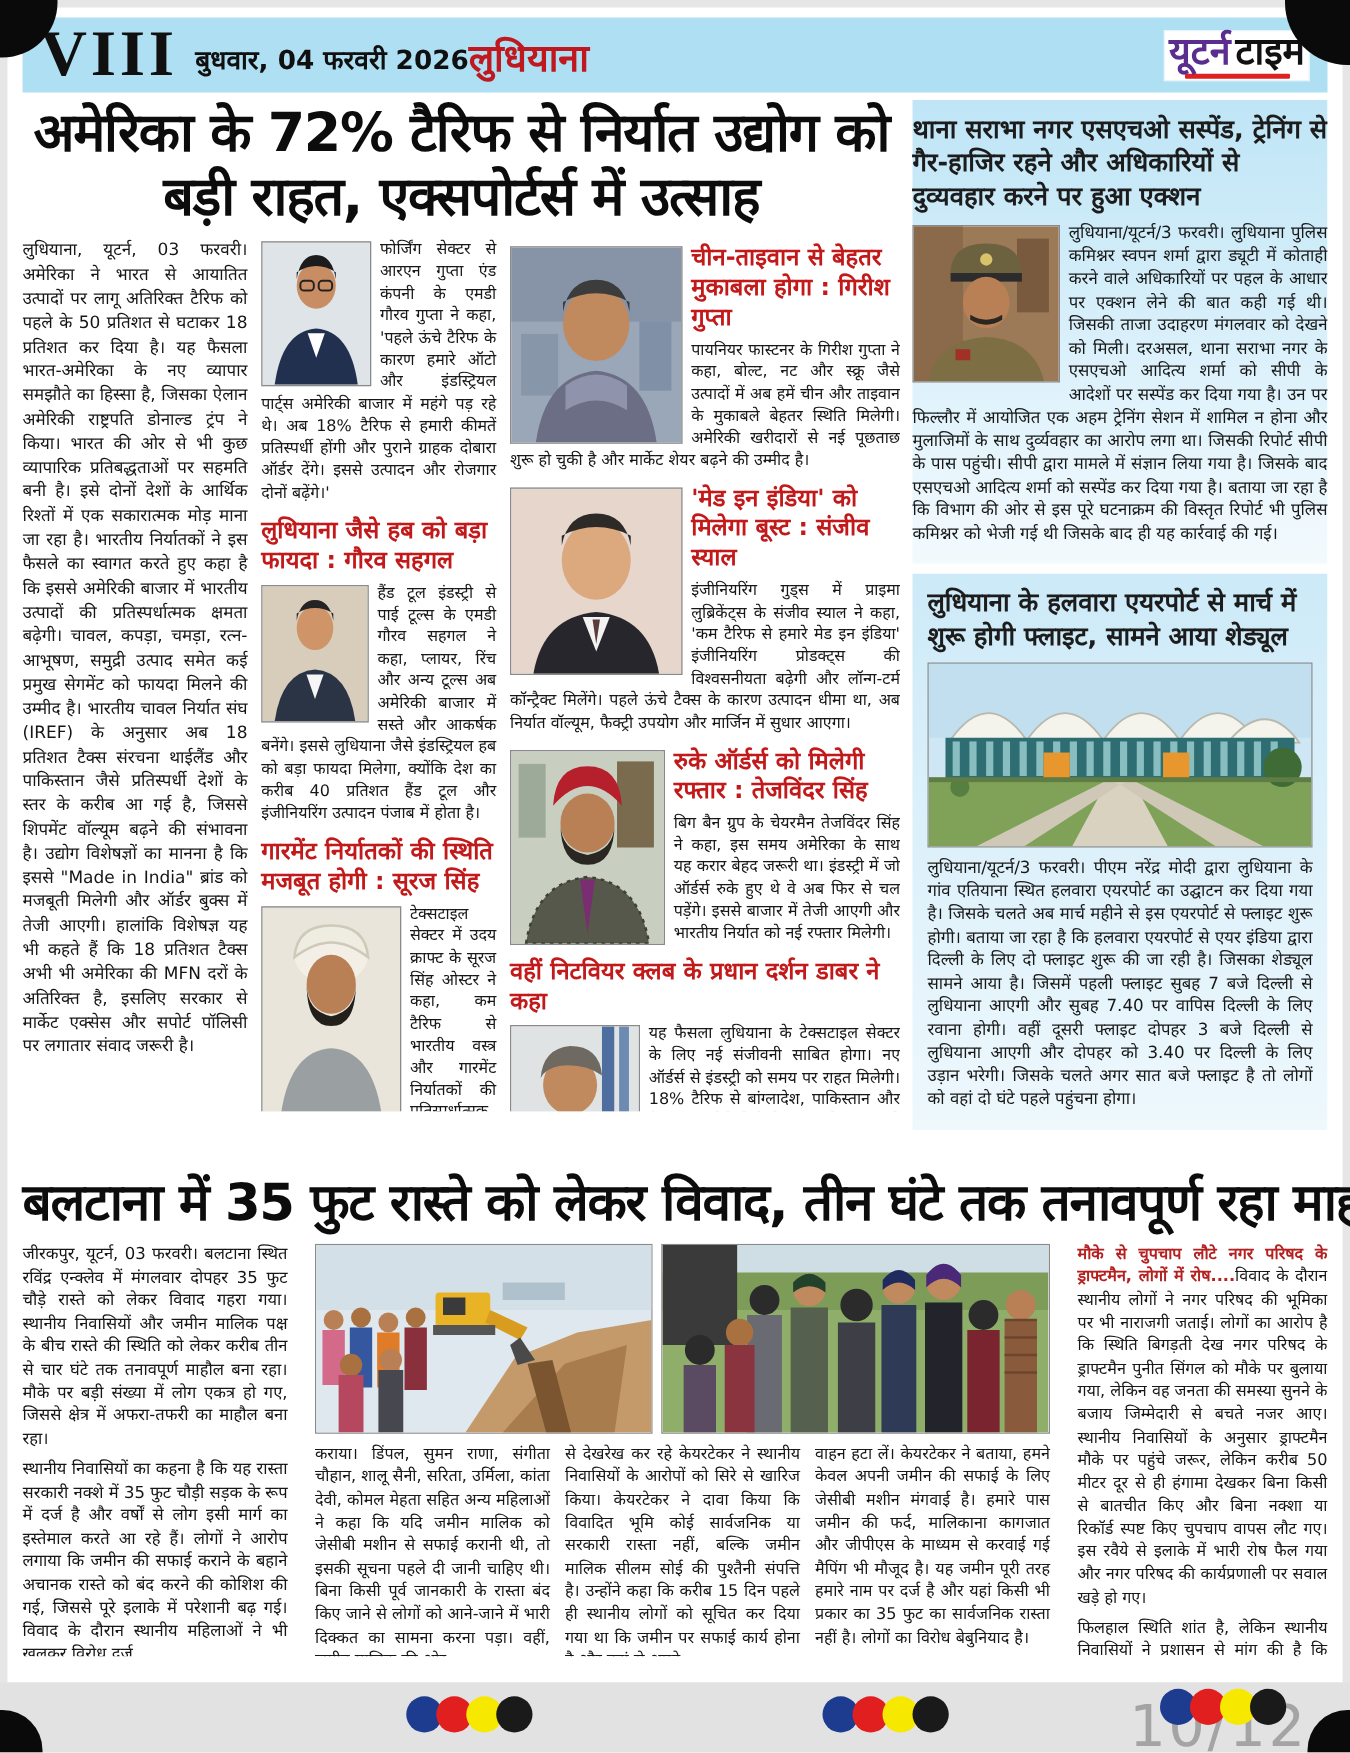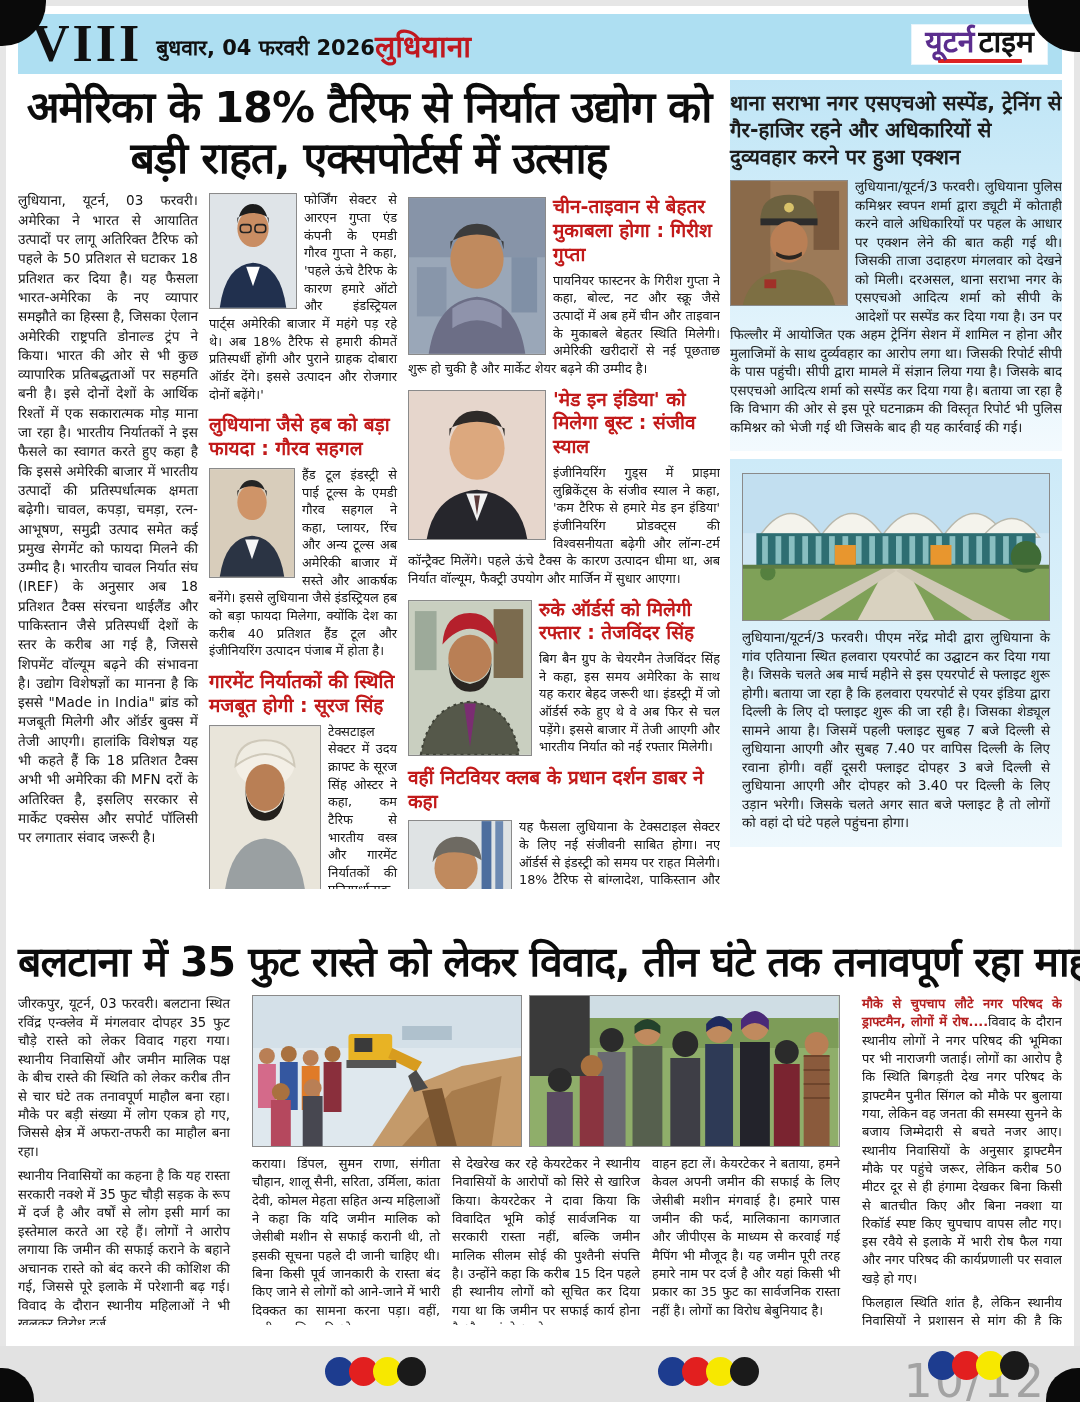--- a/index.html
+++ b/index.html
@@ -22,21 +22,21 @@
   .corner.br{right:0;bottom:0;width:34px;height:34px;border-top-left-radius:32px;}
 
   
   .masthead{
     display:flex;align-items:center;height:60px;background:#aedff2;
     padding:0 14px;box-sizing:border-box;margin-bottom:6px;
   }
   .roman{font-family:"Liberation Serif", "DejaVu Serif", serif;font-size:52px;font-weight:bold;color:#101010;letter-spacing:3px;line-height:1;}
   .mh-date{font-size:21px;font-weight:bold;color:#101010;margin-left:14px;margin-top:6px;}
   .mh-city{flex:1;text-align:left;font-size:30px;font-weight:bold;color:#c0181f;margin-top:2px;}
-  .logo{background:#ffffff;padding:3px 14px 2px;text-align:center;line-height:1;box-shadow:0 0 0 1px #e6f4fb inset;}
+  .logo{background:#ffffff;padding:3px 4px 2px;text-align:center;line-height:1;box-shadow:0 0 0 1px #e6f4fb inset;}
   .logo-a{color:#5b2d8e;font-weight:bold;font-size:30px;}
   .logo-b{color:#111;font-weight:bold;font-size:30px;margin-left:4px;}
   .logo-tag{display:block;margin:2px auto 0;width:84px;height:4px;background:#d22; border-radius:1px;}
 
   
   .main-row{display:flex;gap:10px;height:856px;overflow:hidden;}
   .main-left{width:702px;flex:none;}
   .main-right{width:332px;flex:none;}
 
   .headline1{
@@ -110,21 +110,21 @@
       <div class="mh-city">लुधियाना</div>
       <div class="logo">
         <span class="logo-a">यूटर्न</span><span class="logo-b">टाइम</span>
         <span class="logo-tag"></span>
       </div>
     </header>
 
     <div class="main-row">
 
       <div class="main-left">
-        <h1 class="headline1">अमेरिका के 18% टैरिफ से  निर्यात उद्योग को बड़ी राहत, एक्सपोर्टर्स में उत्साह</h1>
+        <h1 class="headline1">अमेरिका के 72% टैरिफ से  निर्यात उद्योग को बड़ी राहत, एक्सपोर्टर्स में उत्साह</h1>
 
         <div class="cols">
           <div class="tcol1">लुधियाना, यूटर्न, 03 फरवरी। अमेरिका ने भारत से आयातित उत्पादों पर लागू अतिरिक्त टैरिफ को पहले के 50 प्रतिशत से घटाकर 18 प्रतिशत कर दिया है। यह फैसला भारत-अमेरिका के नए व्यापार समझौते का हिस्सा है, जिसका ऐलान अमेरिकी राष्ट्रपति डोनाल्ड ट्रंप ने किया। भारत की ओर से भी कुछ व्यापारिक प्रतिबद्धताओं पर सहमति बनी है। इसे दोनों देशों के आर्थिक रिश्तों में एक सकारात्मक मोड़ माना जा रहा है। भारतीय निर्यातकों ने इस फैसले का स्वागत करते हुए कहा है कि इससे अमेरिकी बाजार में भारतीय उत्पादों की प्रतिस्पर्धात्मक क्षमता बढ़ेगी। चावल, कपड़ा, चमड़ा, रत्न-आभूषण, समुद्री उत्पाद समेत कई प्रमुख सेगमेंट को फायदा मिलने की उम्मीद है। भारतीय चावल निर्यात संघ (IREF) के अनुसार अब 18 प्रतिशत टैक्स संरचना थाईलैंड और पाकिस्तान जैसे प्रतिस्पर्धी देशों के स्तर के करीब आ गई है, जिससे शिपमेंट वॉल्यूम बढ़ने की संभावना है। उद्योग विशेषज्ञों का मानना है कि इससे "Made in India" ब्रांड को मजबूती मिलेगी और ऑर्डर बुक्स में तेजी आएगी। हालांकि विशेषज्ञ यह भी कहते हैं कि 18 प्रतिशत टैक्स अभी भी अमेरिका की MFN दरों के अतिरिक्त है, इसलिए सरकार से मार्केट एक्सेस और सपोर्ट पॉलिसी पर लगातार संवाद जरूरी है।</div>
 
           <div class="tcol2">
             <section class="sec">
               <div class="ph" style="width:88px;height:116px;">
                 <svg viewBox="0 0 88 116" width="86" height="114">
                   <rect width="88" height="116" fill="#dfe4e8"></rect>
                   <ellipse cx="44" cy="35" rx="16" ry="19" fill="#c98d63"></ellipse>
@@ -254,20 +254,21 @@
                 <path d="M46,72 Q59,80 72,72 L72,76 Q59,84 46,76 Z" fill="#2a2622"></path>
                 <path d="M12,126 Q20,92 59,90 Q98,92 106,126 Z" fill="#7d6f43"></path>
                 <rect x="34" y="100" width="12" height="9" fill="#a03028"></rect>
               </svg>
             </div>
             <p class="body-sm" style="font-size:13.4px;">लुधियाना/यूटर्न/3 फरवरी। लुधियाना पुलिस कमिश्नर स्वपन शर्मा द्वारा ड्यूटी में कोताही करने वाले अधिकारियों पर पहल के आधार पर एक्शन लेने की बात कही गई थी। जिसकी ताजा उदाहरण मंगलवार को देखने को मिली। दरअसल, थाना सराभा नगर के एसएचओ आदित्य शर्मा को सीपी के आदेशों पर सस्पेंड कर दिया गया है। उन पर फिल्लौर में आयोजित एक अहम ट्रेनिंग सेशन में शामिल न होना और मुलाजिमों के साथ दुर्व्यवहार का आरोप लगा था। जिसकी रिपोर्ट सीपी के पास पहुंची। सीपी द्वारा मामले में संज्ञान लिया गया है। जिसके बाद एसएचओ आदित्य शर्मा को सस्पेंड कर दिया गया है। बताया जा रहा है कि विभाग की ओर से इस पूरे घटनाक्रम की विस्तृत रिपोर्ट भी पुलिस कमिश्नर को भेजी गई थी जिसके बाद ही यह कार्रवाई की गई।</p>
           </div>
         </div>
 
         <div class="story-airport">
+          <h2 class="sho-head">लुधियाना के हलवारा एयरपोर्ट से मार्च में शुरू होगी फ्लाइट, सामने आया शेड्यूल</h2>
           <div class="air-photo">
             <svg viewBox="0 0 320 148" preserveAspectRatio="none">
               <rect width="320" height="148" fill="#cfe6f4"></rect>
               <rect y="0" width="320" height="60" fill="#c2dff0"></rect>
               <g fill="#f4f3ec" stroke="#b9b8ac" stroke-width="1.5">
                 <path d="M18,62 Q50,18 82,62 Z"></path>
                 <path d="M82,62 Q114,18 146,62 Z"></path>
                 <path d="M146,62 Q178,18 210,62 Z"></path>
                 <path d="M210,62 Q242,18 274,62 Z"></path>
                 <path d="M250,64 Q282,26 310,64 Z"></path>

